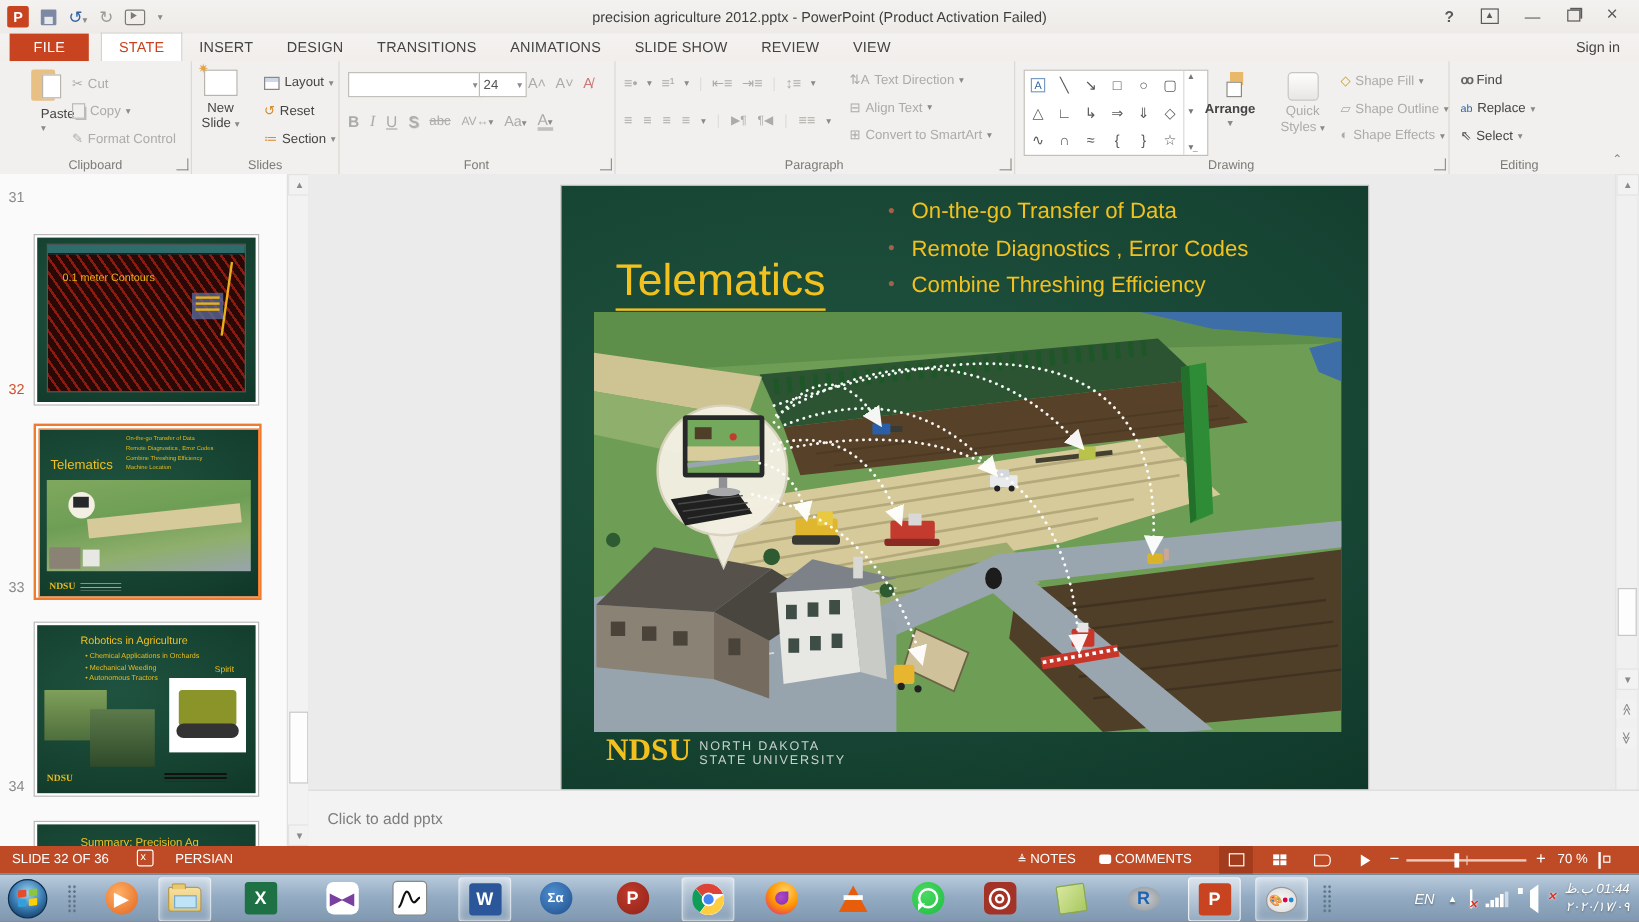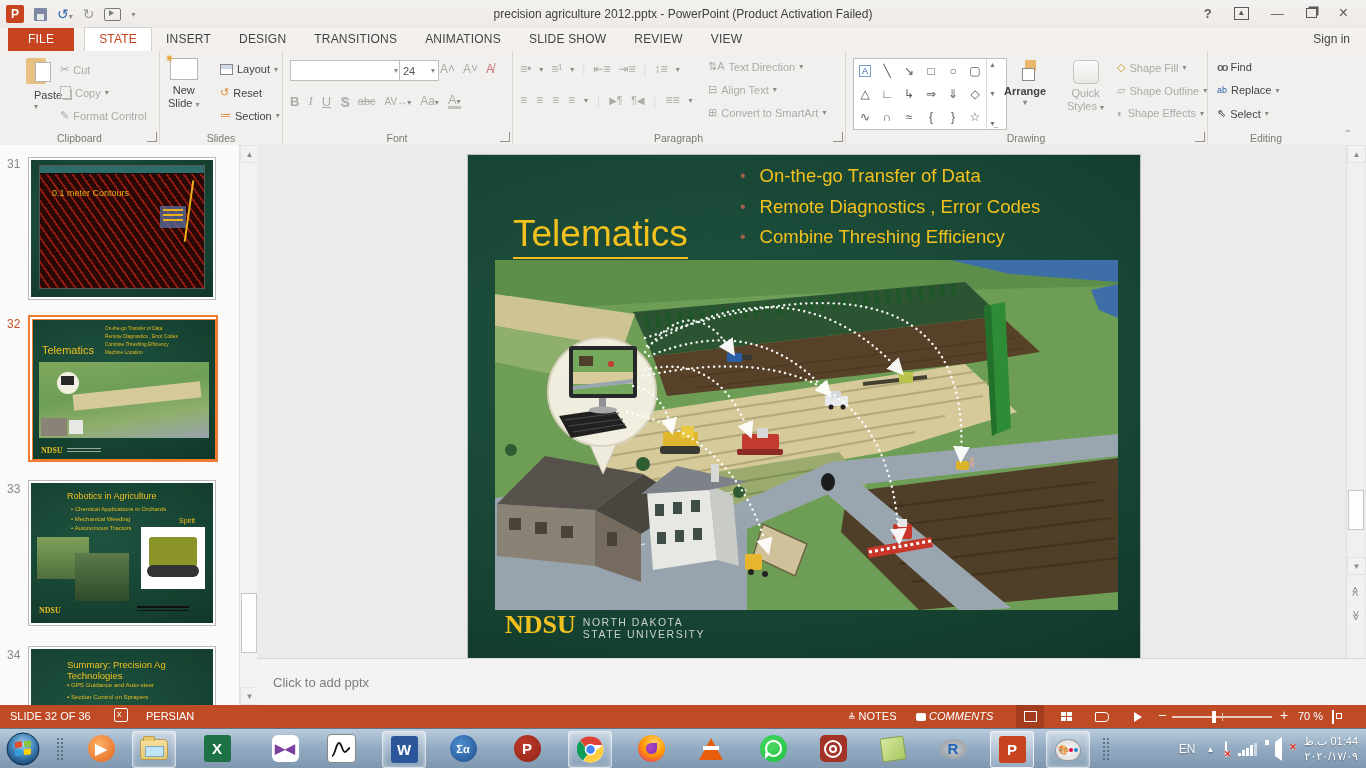--- a/index.html
+++ b/index.html
@@ -42,21 +42,21 @@
   .shapebox{position:absolute;left:8px;top:7px;width:152px;height:70px;background:#fff;border:1px solid #C2BEB9;display:grid;grid-template-columns:repeat(6,22px) 12px;grid-auto-rows:23px;align-items:center;justify-items:center;color:#5a5a5a;font-size:12px;}
   .shapescroll{grid-row:span 3;width:12px;height:66px;border-left:1px solid #DDD9D4;display:flex;flex-direction:column;justify-content:space-between;align-items:center;font-size:7px;color:#777;padding:2px 0;}
   .arrico{width:22px;height:22px;position:relative;}
   .arrico i{position:absolute;width:11px;height:11px;background:#E8B96B;}
   .arrico i:nth-child(2){left:8px;top:8px;background:#fff;border:1px solid #8a8a86;}
   .qsico{width:24px;height:22px;background:linear-gradient(#fdfdfd,#e8e6e3);border:1px solid #c9c5c0;border-radius:4px;}
   
   #main{left:0;top:145px;width:1366px;height:560px;background:#EBEBEB;}
   #thumbpanel{position:absolute;left:0;top:0;width:257px;height:560px;background:#FAFAFA;border-right:1px solid #D8D8D8;overflow:hidden;}
   .thumbnum{position:absolute;left:7px;font-size:12px;color:#8a8a8a;}
-  .thumbframe{position:absolute;left:28px;width:182px;background:#fff;border:1px solid #B9B9B9;padding:2px;}
+  .thumbframe{position:absolute;left:28px;width:182px;background:#fff;border:1px solid #B9B9B9;padding:2px;margin-top:38px;}
   .thumbsel{border:2px solid #ED7C31;padding:2px;background:#fff;}
   .thumbsel .inner2{border:1px solid #ED7C31;}
   .greenslide{position:relative;width:100%;height:100%;background:radial-gradient(ellipse 130% 100% at 38% 40%,#1F5340 0%,#15402F 55%,#0B2D21 100%);overflow:hidden;}
   .vscroll{position:absolute;right:0;top:0;width:17px;background:#F2F2F2;border-left:1px solid #E0E0E0;}
   .varrow{width:17px;height:16px;display:flex;align-items:center;justify-content:center;font-size:8px;color:#8a8a8a;background:#F2F2F2;border:1px solid #E3E3E3;}
   .vthumb{position:absolute;left:1px;width:14px;background:#FDFDFD;border:1px solid #C6C6C6;}
   #slidearea{position:absolute;left:257px;top:0;width:1089px;height:513px;background:#EBEBEB;}
   #canvas{position:absolute;left:211px;top:10px;width:672px;height:503px;background:radial-gradient(ellipse 130% 95% at 36% 40%,#20523F 0%,#174534 50%,#0B2F23 100%);box-shadow:0 0 0 1px #BDBDBD;}
   #notespane{position:absolute;left:257px;top:513px;width:1109px;height:47px;background:#F3F3F3;border-top:1px solid #D9D9D9;}
   #notespane span{position:absolute;left:16px;top:16px;font-size:13px;color:#7d7d7d;}
@@ -585,21 +585,21 @@
   </div>
 
   <div class="abs" id="statusbar">
     <span class="stitem" style="left:10px;">SLIDE 32 OF 36</span>
     <span class="stitem" style="left:114px;top:3px;">
       <span style="display:inline-block;width:12px;height:12px;border:1.5px solid #fff;border-radius:2px;position:relative;"><i style="position:absolute;left:2px;top:0px;font-size:9px;font-style:normal;">x</i></span>
     </span>
     <span class="stitem" style="left:146px;">PERSIAN</span>
 
     <span class="stitem" style="left:848px;"><span style="font-size:9px;">≜</span> <span>NOTES</span></span>
-    <span class="stitem" style="left:916px;font-style:italic;"><span style="display:inline-block;width:10px;height:8px;background:#fff;border-radius:2px;position:relative;top:1px;"></span> <span>COMMENTS</span></span>
+    <span class="stitem" style="left:916px;"><span style="display:inline-block;width:10px;height:8px;background:#fff;border-radius:2px;position:relative;top:1px;"></span> <span>COMMENTS</span></span>
 
     <span class="viewbtn cur" style="left:1016px;">
         <span class="vb-norm"></span>
       </span>
     <span class="viewbtn" style="left:1052px;">
         <span class="vb-grid">
           <i></i>
           <i></i>
           <i></i>
           <i></i>
@@ -713,21 +713,21 @@
         <span style="display:flex;width:27px;height:20px;background:radial-gradient(ellipse,#C9CDD1,#8E949A);border-radius:50%;align-items:center;justify-content:center;color:#1F65B7;font-weight:bold;font-size:15px;">R</span>
       </div>
     <div class="tbtn activewin" style="left:990px;">
         <span class="ticon" style="background:#C8431F;border-radius:3px;">P</span>
       </div>
     <div class="tbtn open" style="left:1046px;">
         <span style="display:flex;width:24px;height:20px;background:radial-gradient(#F7F7F7,#DADADA);border-radius:50% 50% 45% 45%;border:1px solid #999;align-items:center;justify-content:center;font-size:9px;">🎨<i style="width:4px;height:4px;background:#D04;border-radius:50%;"></i><i style="width:4px;height:4px;background:#28C;border-radius:50%;margin-left:1px;"></i></span>
       </div>
     <span class="grip" style="left:1102px;"></span>
 
-    <div class="tray" style="right:8px;">
+    <div class="tray" style="right:8px;font-style:italic;">
       <span>EN</span>
       <span style="font-size:8px;">▲</span>
       <span class="trayico"><span class="neticon"></span><span class="redx">✕</span></span>
       <span class="sigbars">
           <i style="height:3px;"></i>
           <i style="height:5.5px;"></i>
           <i style="height:8px;"></i>
           <i style="height:10.5px;"></i>
           <i style="height:13px;opacity:.55;"></i>
         </span>

